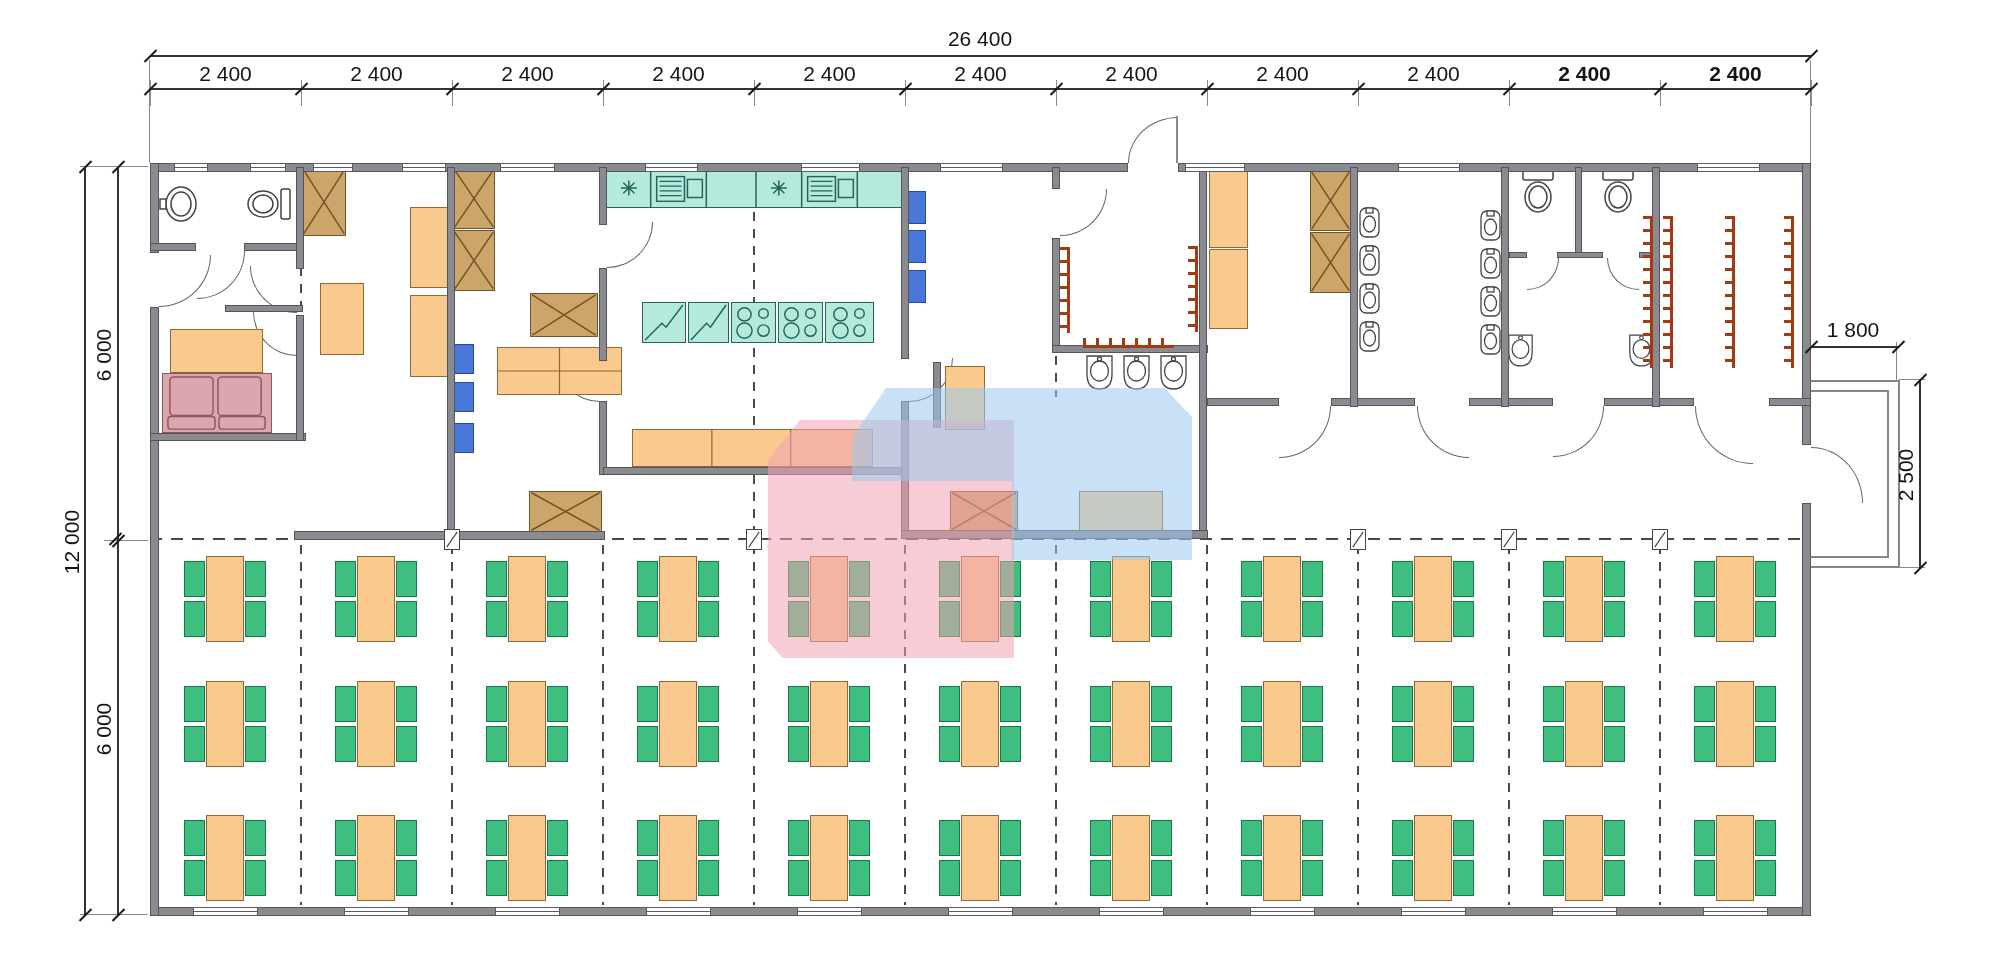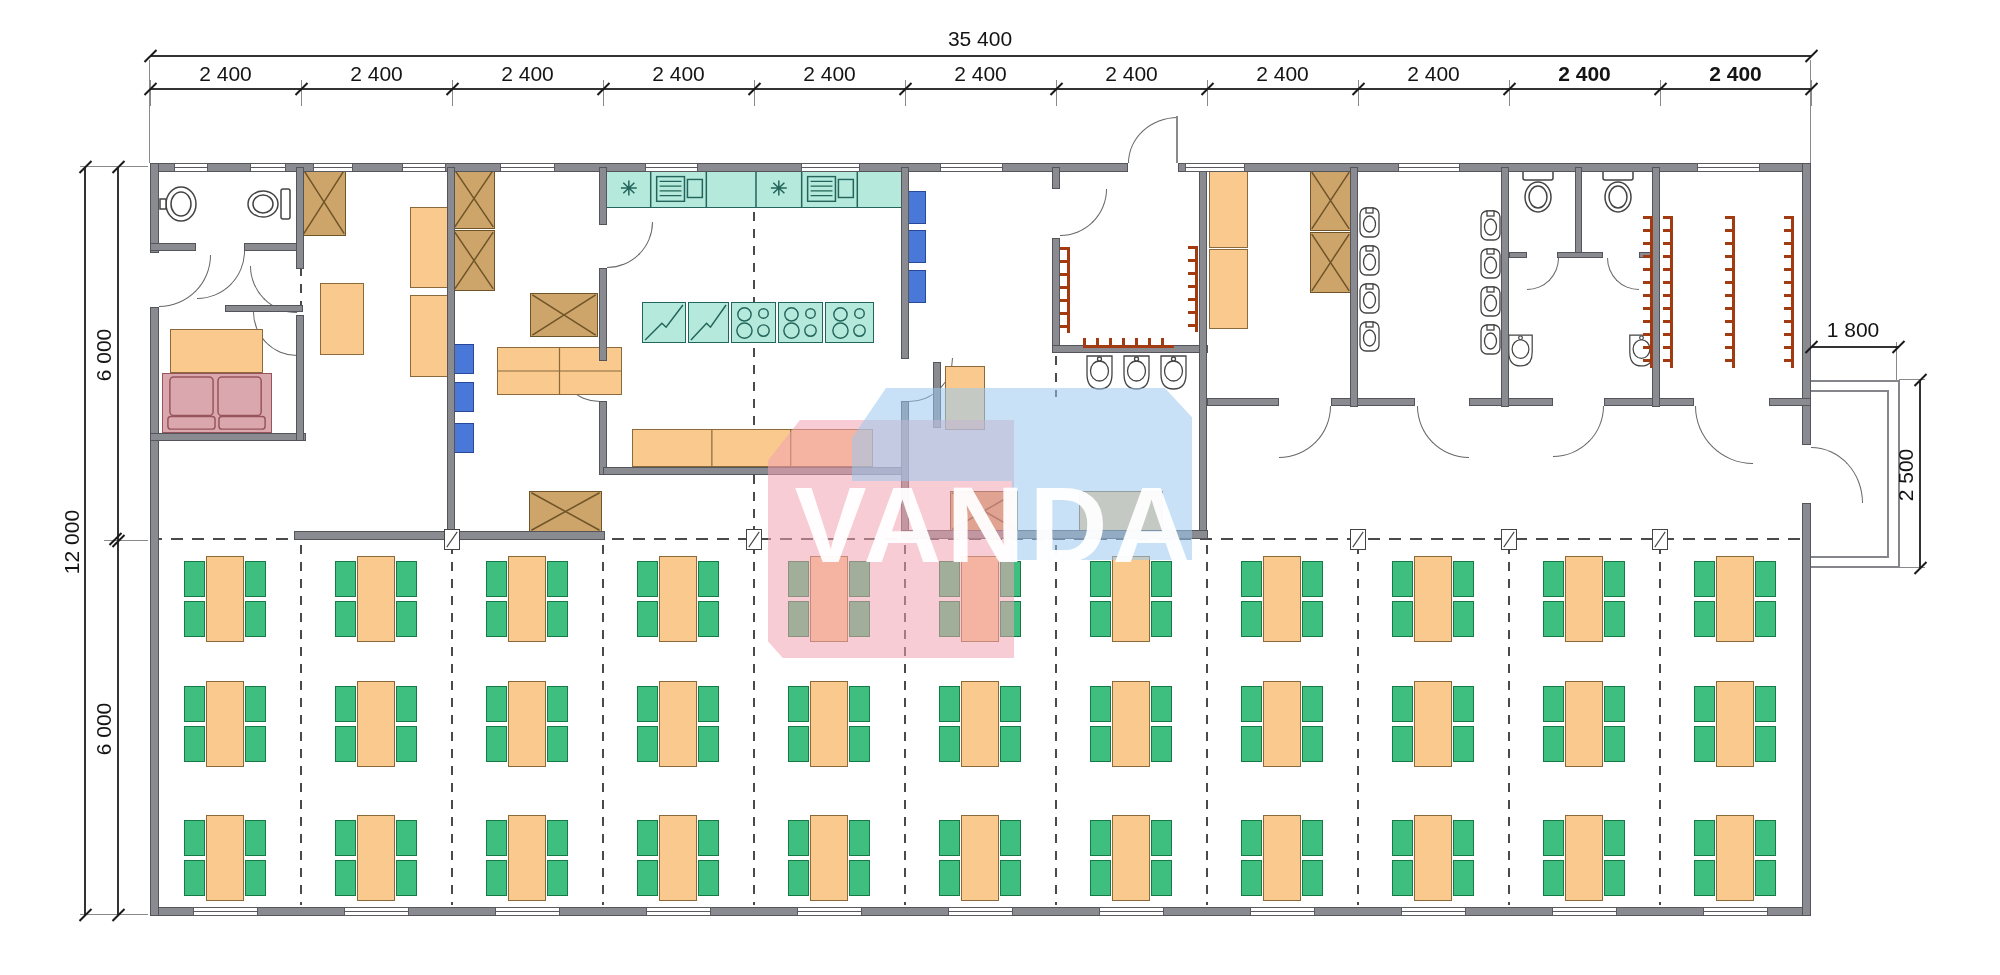--- a/index.html
+++ b/index.html
@@ -37,28 +37,27 @@
   #wm-pink{left:768px;top:420px;width:246px;height:238px;background:var(--wmpink);clip-path:polygon(0 17%,13% 0,100% 0,100% 100%,6% 100%,0 93%);}
   #wm-blue{left:852px;top:388px;width:340px;height:172px;background:var(--wmblue);clip-path:polygon(0 29%,10% 0,92% 0,100% 17%,100% 100%,47% 100%,47% 54%,0 54%);}
   #wm-text{left:785px;top:455px;width:420px;height:140px;z-index:41;color:rgba(255,255,255,0.95);
     font-size:108px;font-weight:800;letter-spacing:5px;text-align:center;line-height:140px;pointer-events:none;}
 </style>
 </head>
 <body>
 
 <div id="canvas" style="--wall: #8a8a91; --orange: #f9c98e; --green: #3fbf7f; --teal: #b5e9db; --tan: #cda56a; --blue: #4a78d8; --pink: #dba7ae; --red: #a33b12; --wmpink: rgba(243,163,176,0.55); --wmblue: rgba(155,200,238,0.55);">
 
-  <div class="dlabel" style="left:930px;top:27px;">35 400</div>
+  <div class="dlabel" style="left:930px;top:27px;">26 400</div>
   <div class="dlabel rot" style="left:22px;top:530px;">12 000</div>
   <div class="dlabel" style="left:1803px;top:318px;">1 800</div>
   <div class="dlabel rot" style="left:1856px;top:463px;">2 500</div>
 
   <div id="wm-pink"></div>
   <div id="wm-blue"></div>
-  <div id="wm-text">VANDA</div>
 <div class="dashv" style="left: 300px; top: 545px; width: 2px; height: 360px;"></div>
     <div class="dashv" style="left: 451px; top: 545px; width: 2px; height: 360px;"></div>
     <div class="dashv" style="left: 602px; top: 545px; width: 2px; height: 360px;"></div>
     <div class="dashv" style="left: 753px; top: 545px; width: 2px; height: 360px;"></div>
     <div class="dashv" style="left: 904px; top: 545px; width: 2px; height: 360px;"></div>
     <div class="dashv" style="left: 1055px; top: 545px; width: 2px; height: 360px;"></div>
     <div class="dashv" style="left: 1206px; top: 545px; width: 2px; height: 360px;"></div>
     <div class="dashv" style="left: 1357px; top: 545px; width: 2px; height: 360px;"></div>
     <div class="dashv" style="left: 1508px; top: 545px; width: 2px; height: 360px;"></div>
     <div class="dashv" style="left: 1659px; top: 545px; width: 2px; height: 360px;"></div>

